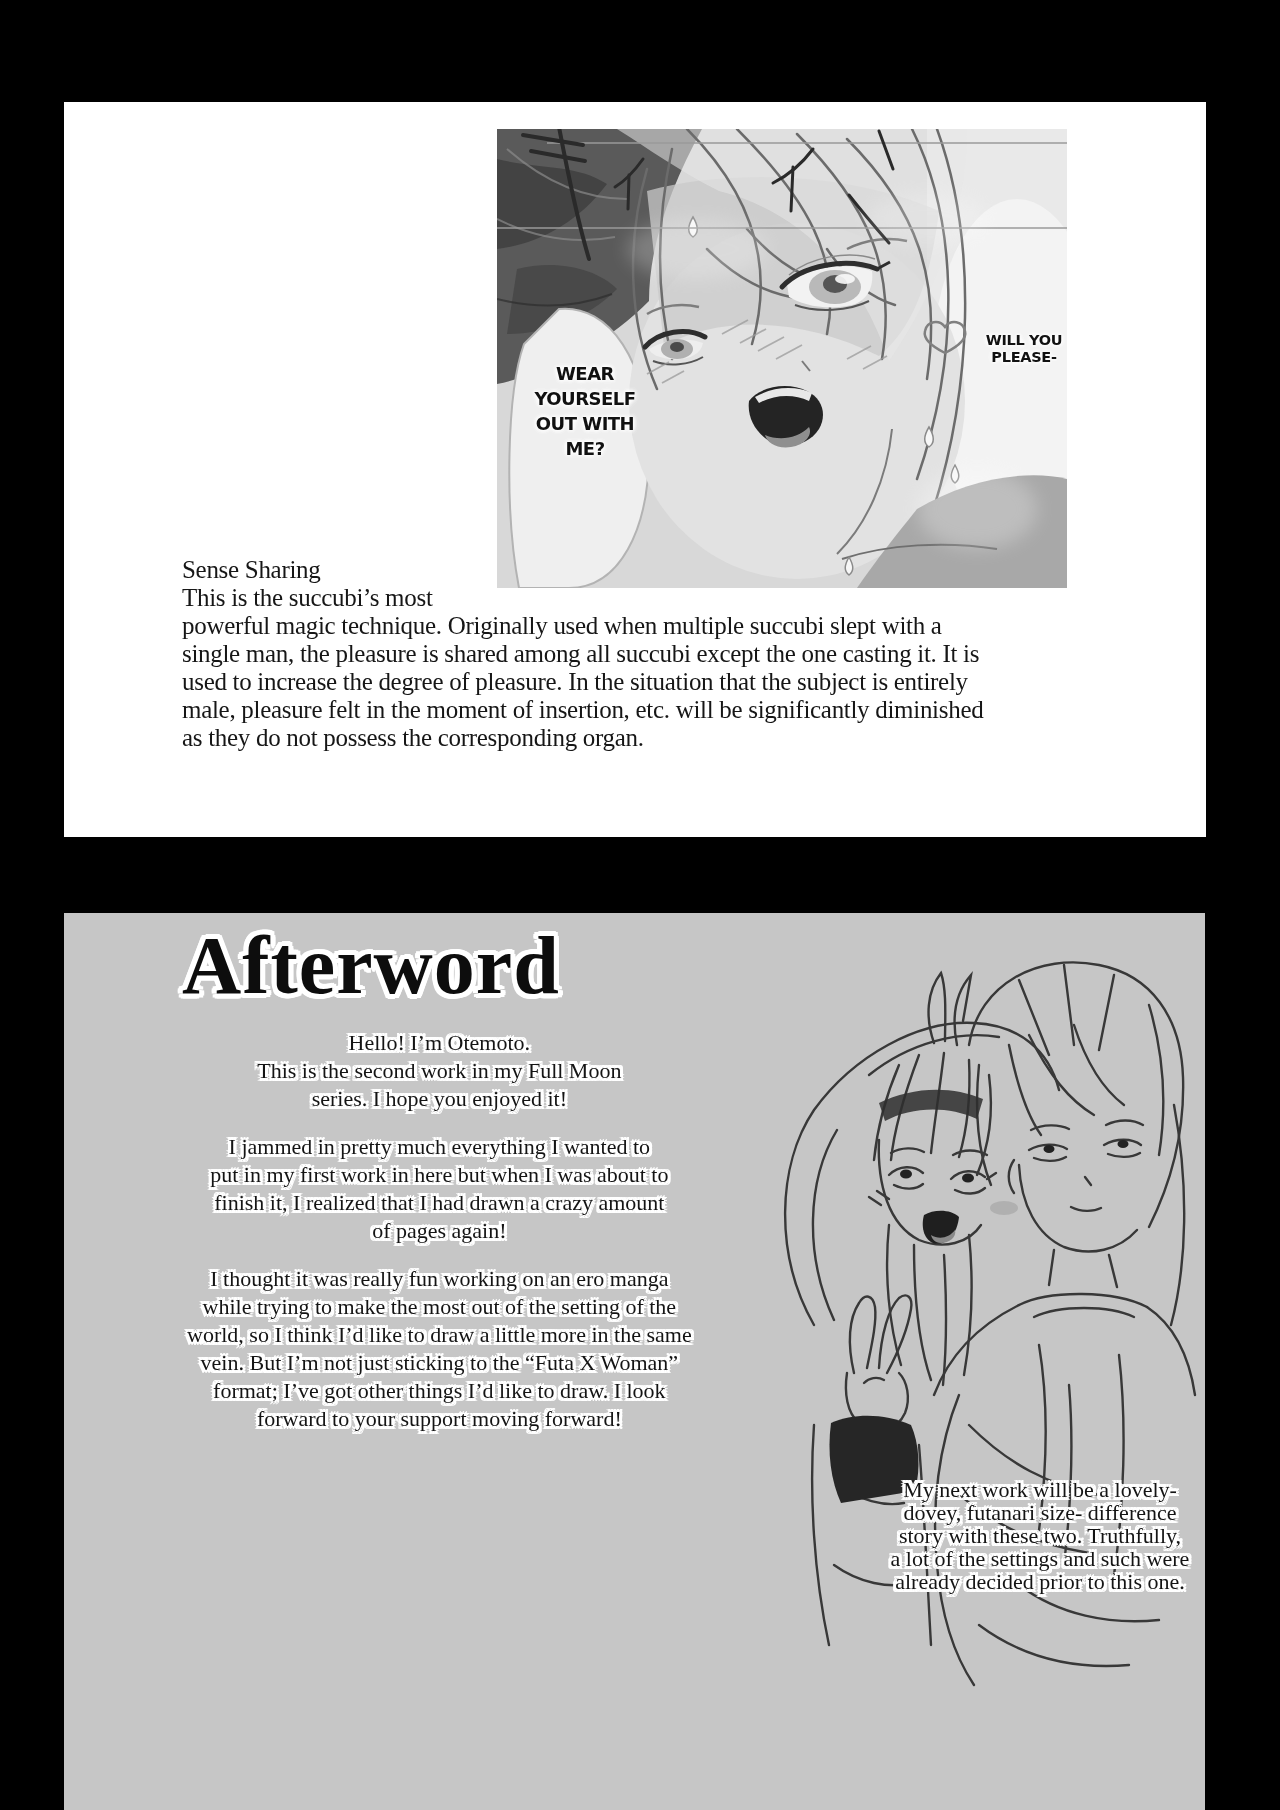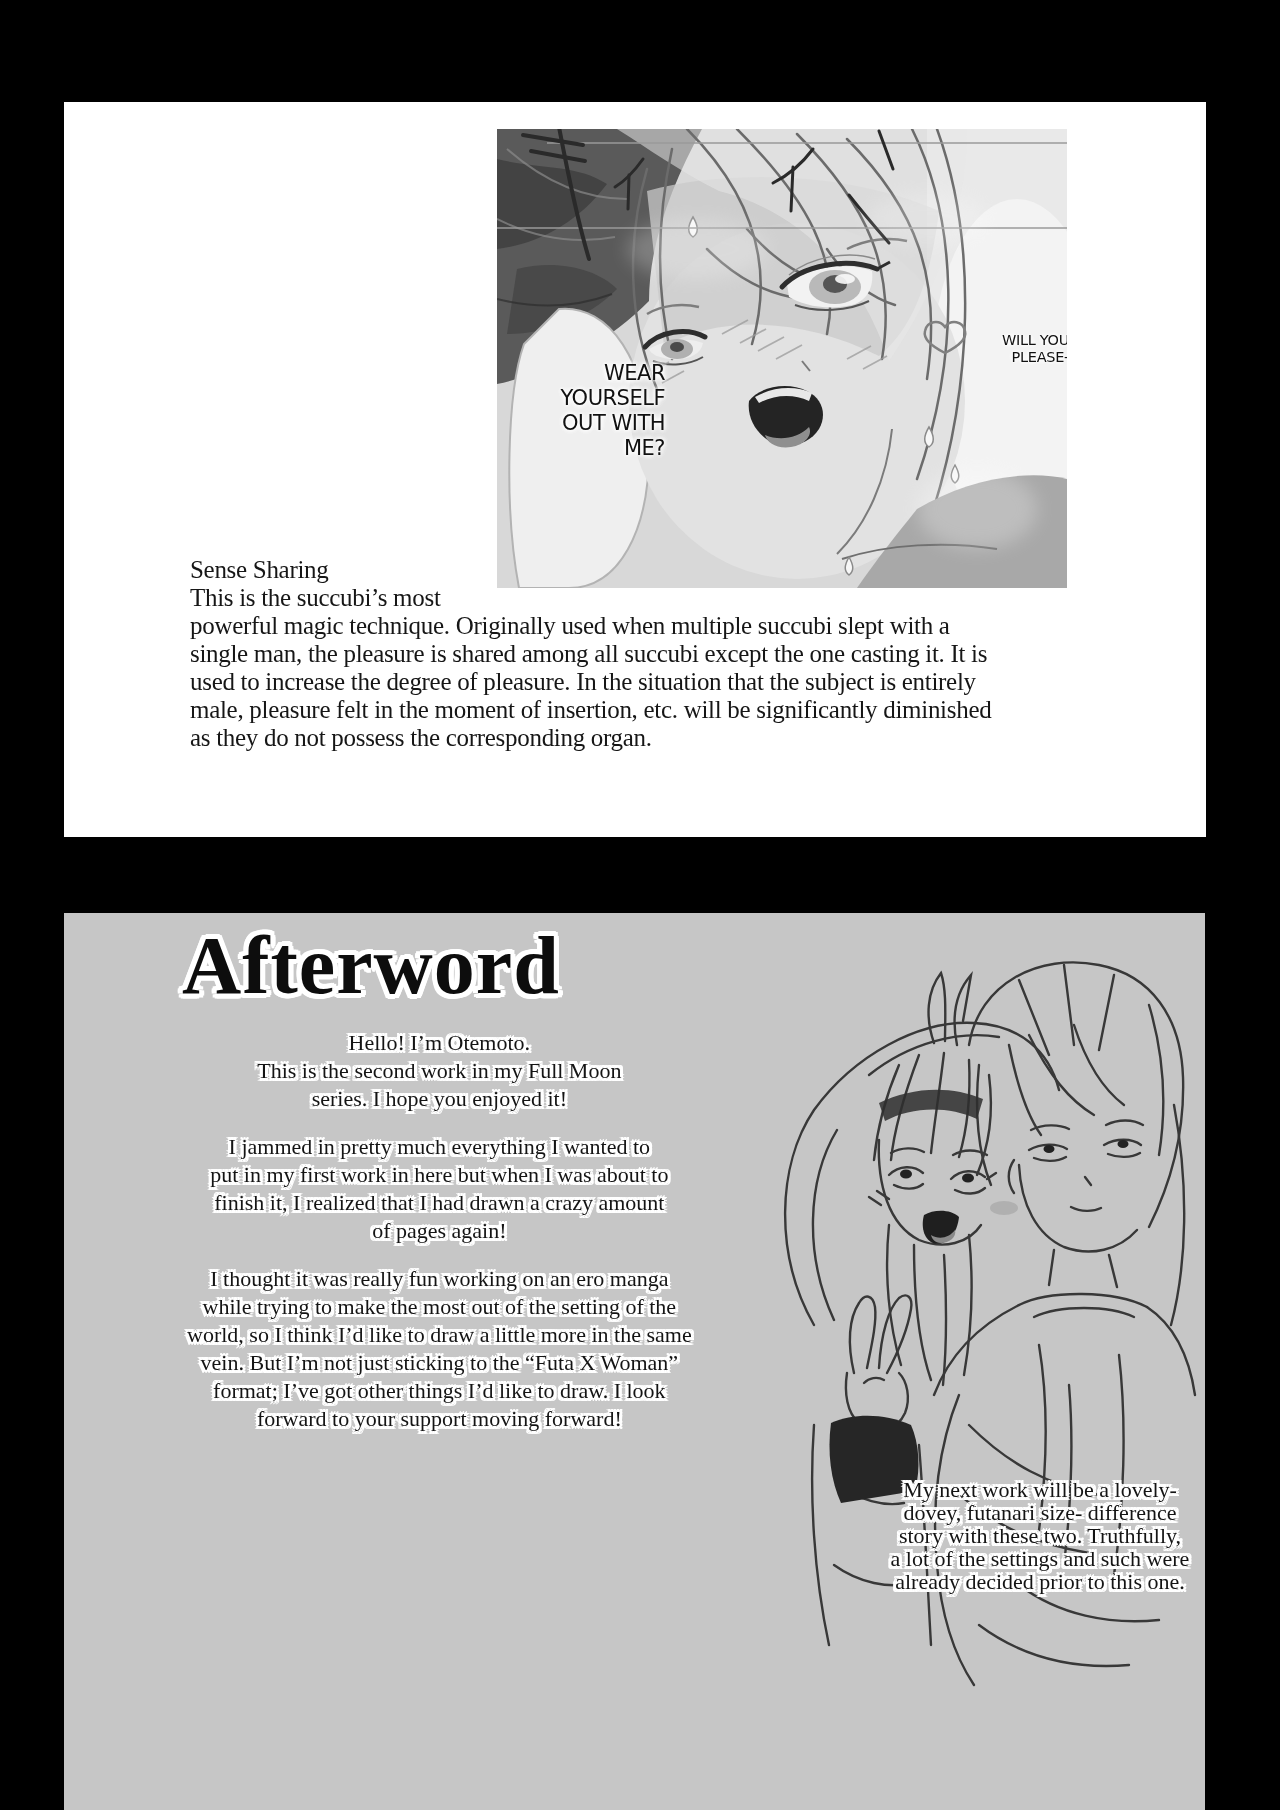--- a/index.html
+++ b/index.html
@@ -6,26 +6,26 @@
   .page{position:relative;width:1280px;height:1810px;background:#000;overflow:hidden;
         font-family:"Liberation Serif","DejaVu Serif",serif;}
   .panel{position:absolute;}
   .panel-white{left:64px;top:102px;width:1142px;height:735px;background:#ffffff;}
   .panel-gray{left:64px;top:913px;width:1141px;height:984px;background:#c6c6c6;}
 
   
   .manga-image{position:absolute;left:433px;top:27px;width:570px;height:459px;margin:0;overflow:hidden;}
   .manga-image svg{position:absolute;left:0;top:0;width:100%;height:100%;}
   .speech{position:absolute;font-family:"DejaVu Sans","Liberation Sans",sans-serif;
-          font-weight:normal;color:#111;text-align:right;white-space:nowrap;
+          font-weight:bold;color:#111;text-align:center;white-space:nowrap;
           text-shadow:0 0 4px #fff,0 0 4px #fff,0 0 6px #fff,0 0 6px #fff;}
-  .speech-left{left:8px;top:232px;width:160px;font-size:21px;line-height:25px;letter-spacing:-0.5px;}
+  .speech-left{left:8px;top:232px;width:160px;font-size:18px;line-height:25px;letter-spacing:-0.5px;}
   .speech-right{left:482px;top:203px;width:90px;font-size:14.5px;line-height:17px;letter-spacing:-0.3px;}
 
-  .sense-text{position:absolute;left:126px;top:454px;width:920px;
+  .sense-text{position:absolute;left:118px;top:454px;width:920px;
               font-size:25px;line-height:28px;color:#161616;white-space:nowrap;letter-spacing:-0.3px;}
 
   
   .sketch{position:absolute;left:655px;top:12px;width:478px;height:778px;z-index:1;}
   .afterword-title{position:absolute;left:118px;top:8px;margin:0;z-index:2;
       font-size:82px;line-height:1.1;font-weight:700;color:#0d0d0d;letter-spacing:1px;
       text-shadow:-5px 0 0 #fff,5px 0 0 #fff,0 -5px 0 #fff,0 5px 0 #fff,
                   -4px -4px 0 #fff,4px -4px 0 #fff,-4px 4px 0 #fff,4px 4px 0 #fff,
                   -5px -2px 0 #fff,5px 2px 0 #fff,-2px 5px 0 #fff,2px -5px 0 #fff;}
   .outlined{color:#141414;

